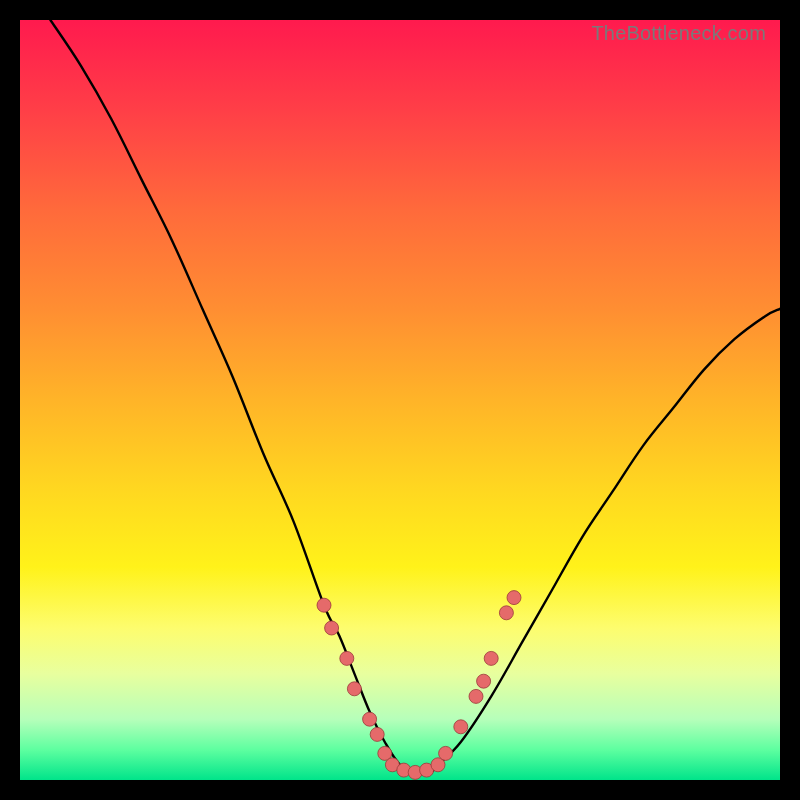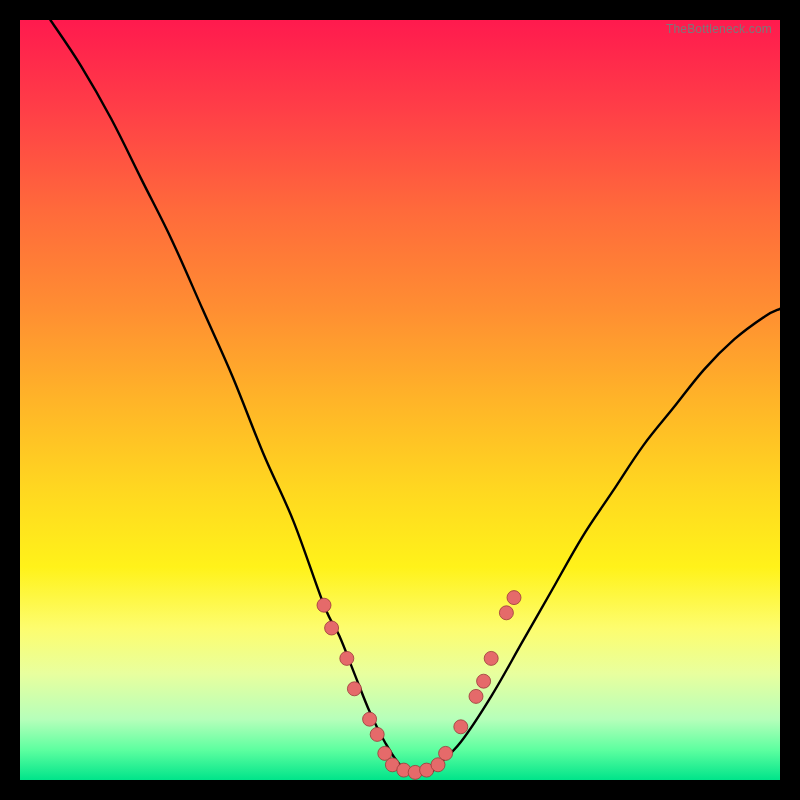--- a/index.html
+++ b/index.html
@@ -33,23 +33,23 @@
       #fff21a 72%,
       #fdfd6e 80%,
       #e8ff9e 86%,
       #b6ffba 92%,
       #5effa0 96%,
       #00e48a 100%);
   }
   .watermark {
     position: absolute;
     top: 2px;
-    right: 8px;
+    right: 14px;
     color: #7a7a7a;
-    font-size: 12px;
+    font-size: 20px;
     font-weight: 500;
     letter-spacing: 0.2px;
     user-select: none;
   }
   svg.overlay {
     position: absolute;
     left: 0;
     top: 0;
     width: 760px;
     height: 760px;

